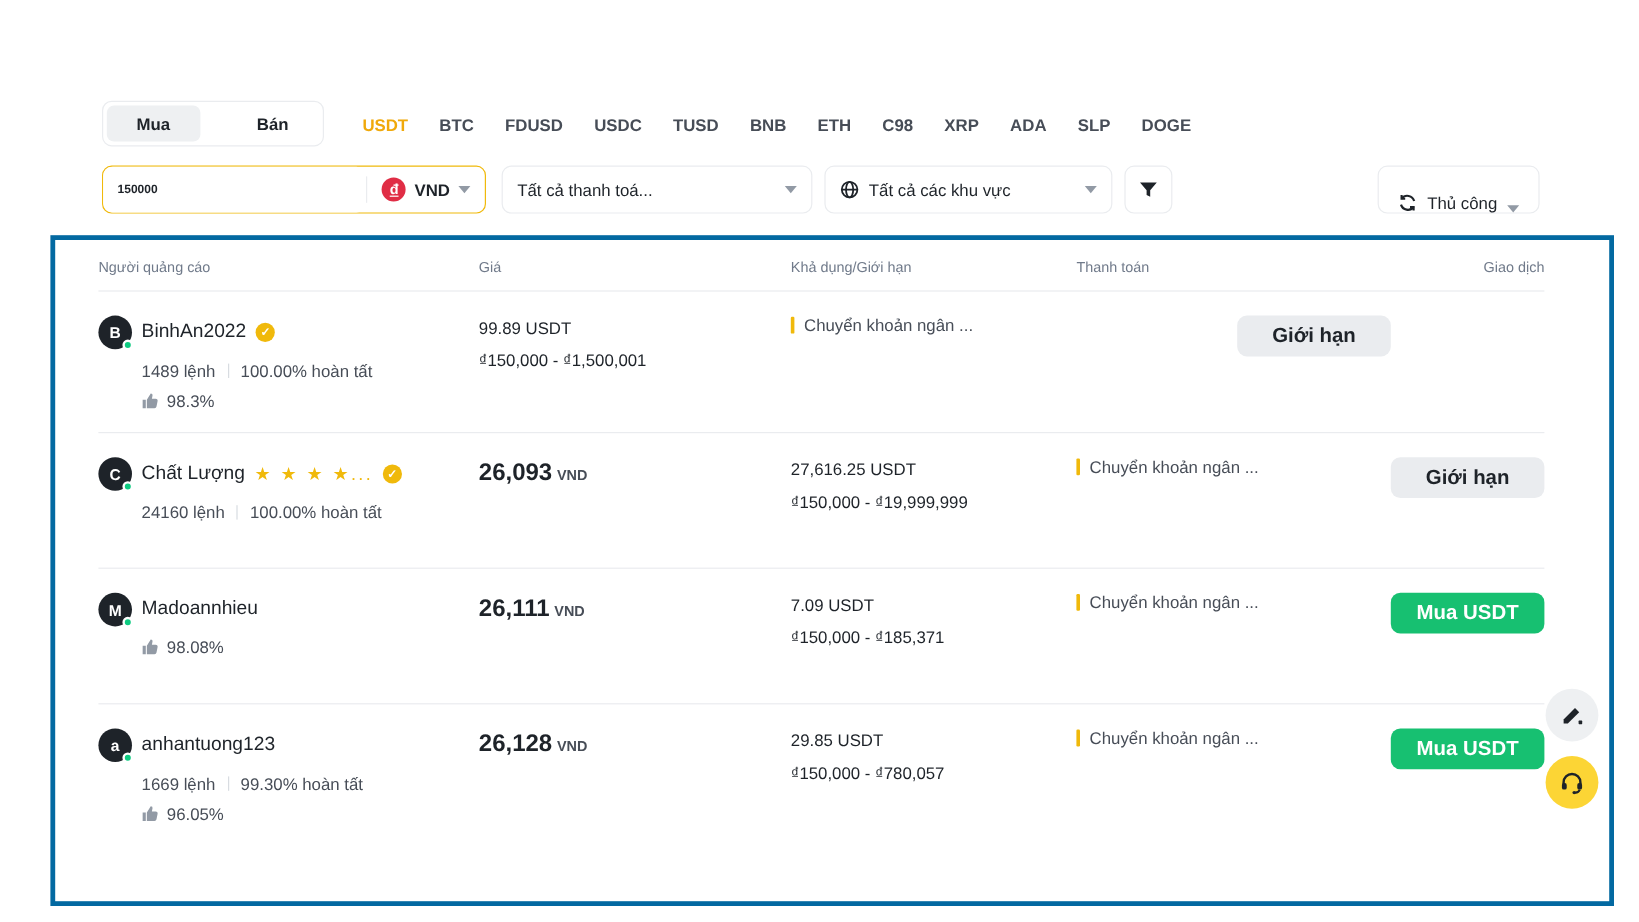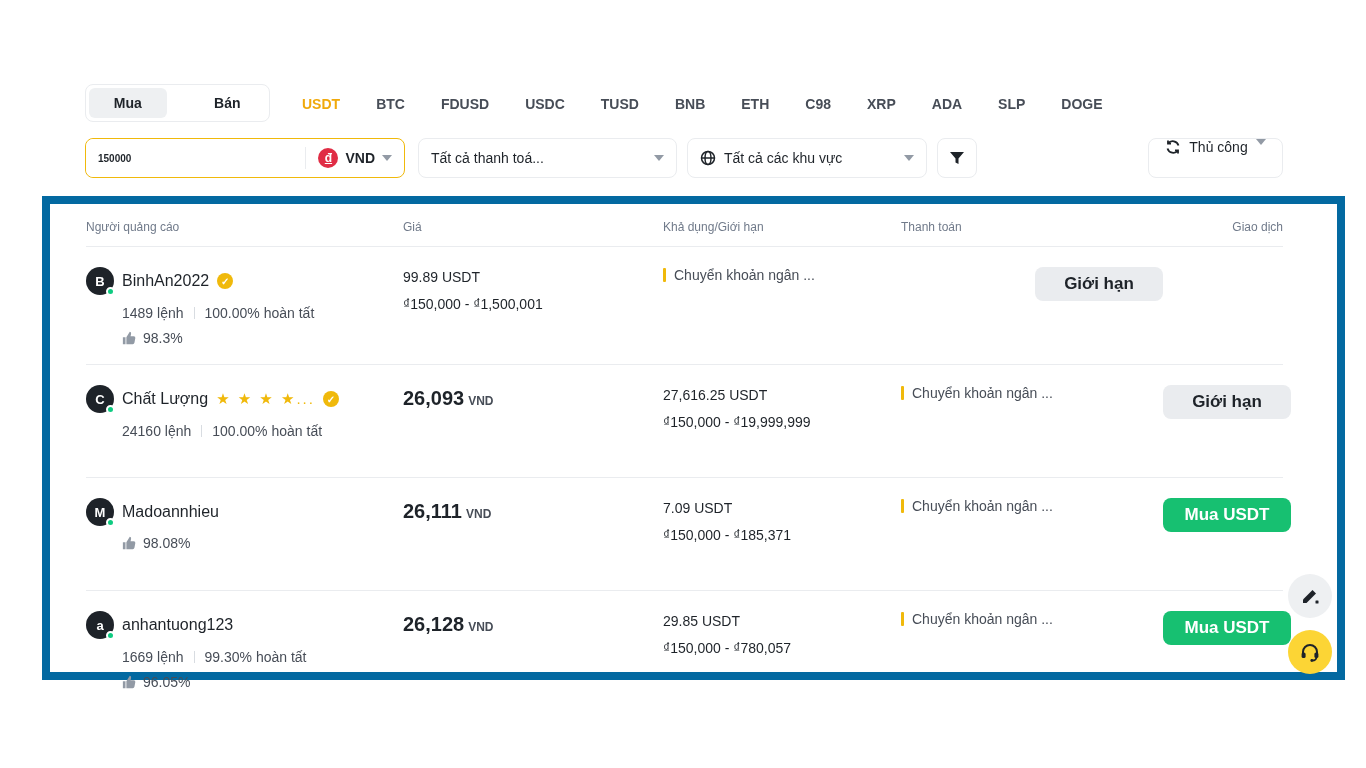--- a/index.html
+++ b/index.html
@@ -8,21 +8,21 @@
   .abs { position:absolute; }
 
   
   .toggle-wrap { left:85px; top:84px; width:185px; height:38px; border:1px solid #eaecef;
     border-radius:8px; display:flex; padding:3px; background:#fff;gap:22px; }
   .toggle-btn { flex:1; display:flex; align-items:center; justify-content:center;
     font-size:14px; font-weight:bold; border-radius:6px; cursor:pointer; color:#1e2329; }
   .toggle-btn.active { background:#eef0f2; }
 
   
-  .crypto-tabs { left:302px; top:93px; display:flex; gap:36px; align-items:center; height:22px; }
+  .crypto-tabs { left:302px; top:93px; display:flex; gap:26px; align-items:center; height:22px; }
   .crypto-tab { font-size:14px; font-weight:bold; color:#474d57; cursor:pointer; }
   .crypto-tab.active { color:#f0a90b; }
 
   
   .amount-box { left:85px; top:138px; width:320px; height:40px; border:1px solid #f0b90b;
     border-radius:8px; display:flex; align-items:center; background:#fff; }
   .amount-input { border:none; outline:none; flex:1; height:100%; padding:0 12px;
     font-size:10px; font-weight:bold; color:#1e2329; border-radius:8px;
     font-family:"Liberation Sans", sans-serif; }
   .amount-divider { width:1px; height:22px; background:#eaecef; }
@@ -36,26 +36,26 @@
     display:flex; align-items:center; padding:0 12px; gap:8px; cursor:pointer; }
   .dd-pay { left:418px; top:138px; width:259px; }
   .dd-region { left:687px; top:138px; width:240px; }
   .dd-label { font-size:14px; color:#1e2329; flex:1; white-space:nowrap; overflow:hidden; }
   .chev { width:0; height:0; border-left:5px solid transparent; border-right:5px solid transparent;
     border-top:6px solid #929aa5; flex:none; }
   .filter-btn { left:937px; top:138px; width:40px; height:40px; border:1px solid #eaecef;
     border-radius:8px; background:#fff; display:flex; align-items:center; justify-content:center;
     cursor:pointer; }
   .refresh-btn { left:1148px; top:138px; width:135px; height:40px; border:1px solid #eaecef;
-    border-radius:8px; background:#fff; display:flex; align-items:flex-start; justify-content:center;
+    border-radius:8px; background:#fff; display:flex; align-items:flex-end; justify-content:center;
     gap:8px; cursor:pointer; }
   .refresh-label { font-size:14px; color:#1e2329; }
 
   
-  .red-rect { left:42px; top:196px; width:1303px; height:484px; border:8px solid #0369a1;
+  .red-rect { left:42px; top:196px; width:1303px; height:559px; border:4px solid #0369a1;
     background:#fff; }
   .table-area { position:absolute; left:36px; top:10px; right:54px; }
   .grid-row { display:grid; grid-template-columns:317px 260px 238px 262px 1fr; align-items:start; }
   .thead { padding:6px 0 12px 0; border-bottom:1px solid #eaecef; }
   .th { font-size:12px; color:#707a8a; }
   .th-trade { text-align:right; }
 
   .offer-row { padding:20px 0 18px 0; min-height:113px; }
   .offer-row + .offer-row { border-top:1px solid #eaecef; }
 

